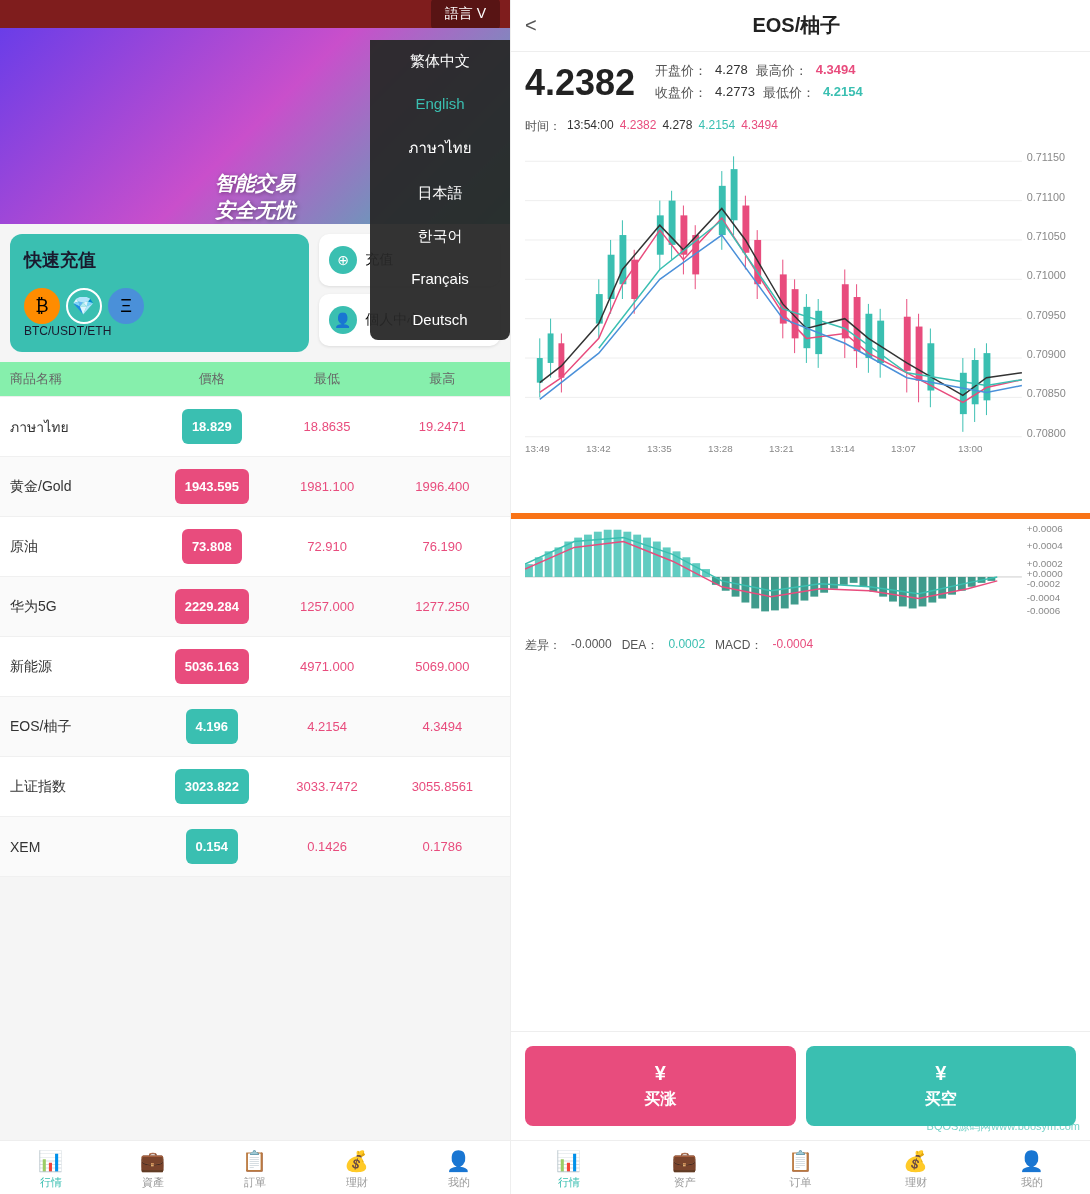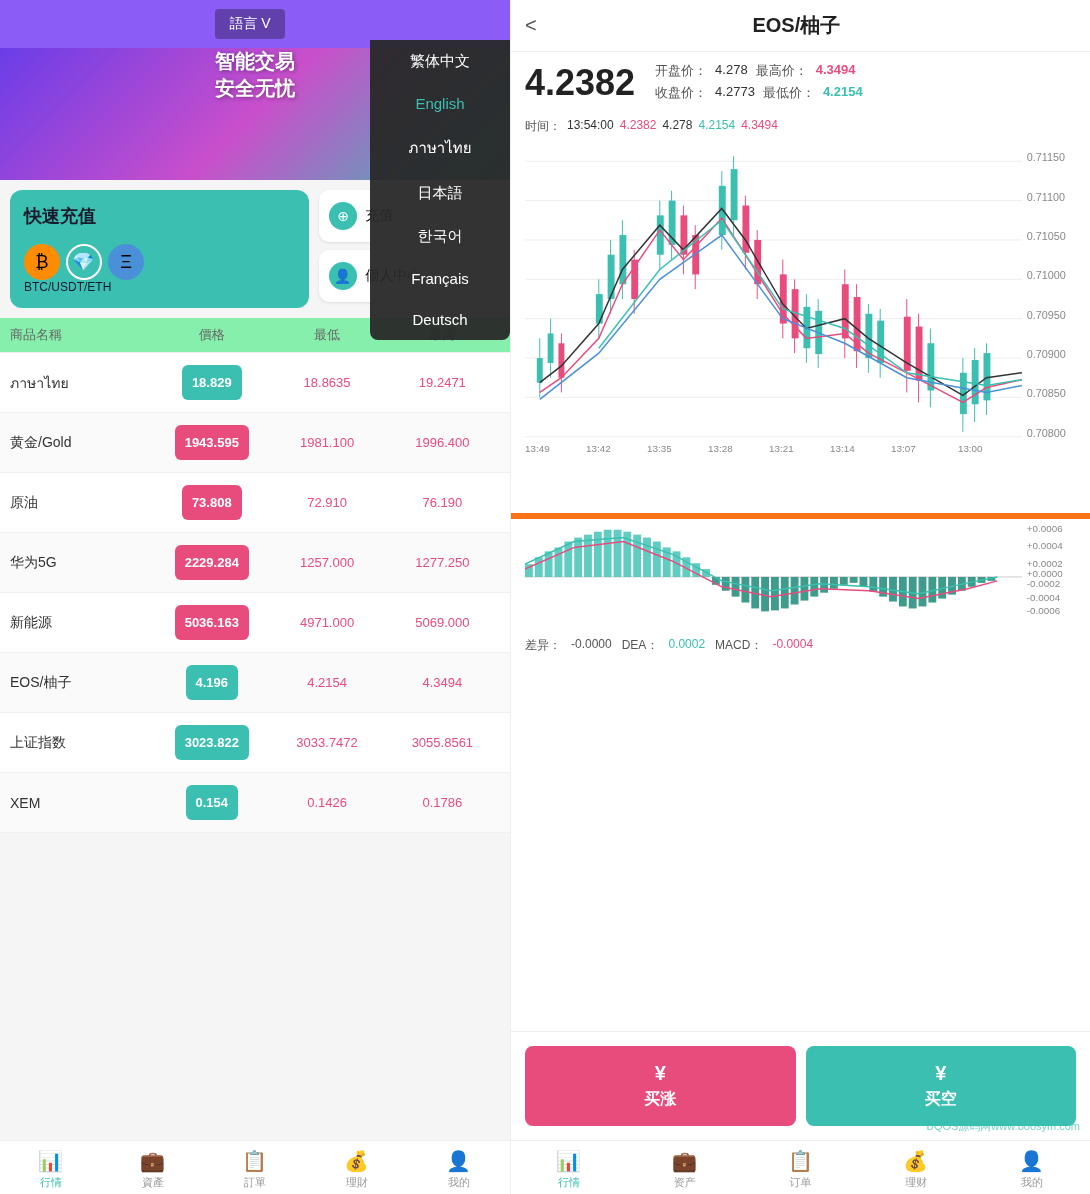--- a/index.html
+++ b/index.html
@@ -1,24 +1,24 @@
 <!DOCTYPE html>
 <html><head>
   <meta charset="utf-8">
   <style>
     * { margin: 0; padding: 0; box-sizing: border-box; }
     body { font-family: -apple-system, BlinkMacSystemFont, 'PingFang SC', 'Microsoft YaHei', sans-serif; width: 1090px; height: 1194px; display: flex; overflow: hidden; background: #f5f5f5; }
 
     
     .left-panel { width: 510px; height: 1194px; background: #f5f5f5; display: flex; flex-direction: column; position: relative; }
 
-    .top-bar { background: #8b5cf6; height: 48px; display: flex; justify-content: center; align-items: center; padding-right: 10px; }
+    .top-bar { background: #7f1d1d; height: 28px; display: flex; justify-content: flex-end; align-items: center; padding-right: 10px; }
     .lang-btn { background: rgba(0,0,0,0.3); color: white; border: none; padding: 6px 14px; border-radius: 4px; font-size: 14px; cursor: pointer; }
 
-    .banner { width: 100%; height: 132px; background: linear-gradient(135deg, #6a3de8 0%, #c94fcb 50%, #3abfb1 100%); position: relative; overflow: hidden; display: flex; align-items: flex-start; justify-content: center; }
+    .banner { width: 100%; height: 196px; background: linear-gradient(135deg, #6a3de8 0%, #c94fcb 50%, #3abfb1 100%); position: relative; overflow: hidden; display: flex; align-items: flex-end; justify-content: center; font-style: italic; }
     .banner-text { color: white; font-size: 26px; font-weight: bold; text-shadow: 1px 1px 4px rgba(0,0,0,0.4); text-align: center; }
     .banner-text span { display: block; font-size: 20px; }
 
     .quick-actions { display: flex; gap: 10px; padding: 10px; }
     .quick-charge { background: #3abfb1; border-radius: 12px; flex: 1.5; padding: 14px; display: flex; flex-direction: column; align-items: flex-start; }
     .quick-charge-title { color: #1a1a2e; font-size: 18px; font-weight: bold; margin-bottom: 8px; }
     .quick-charge-sub { color: #1a1a2e; font-size: 12px; }
     .quick-charge-icons { display: flex; gap: 6px; margin-top: 8px; }
     .icon-circle { width: 36px; height: 36px; border-radius: 50%; display: flex; align-items: center; justify-content: center; font-size: 18px; }
     .icon-orange { background: #ff8c00; }

